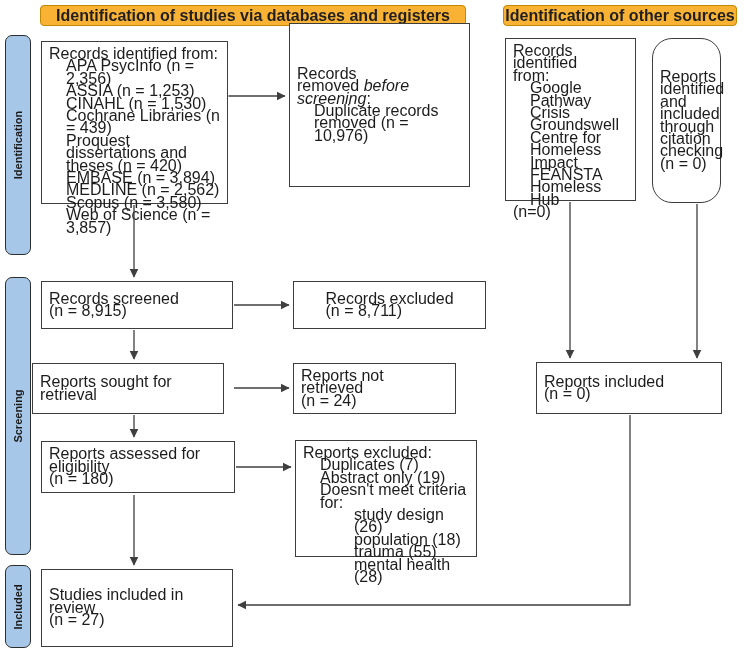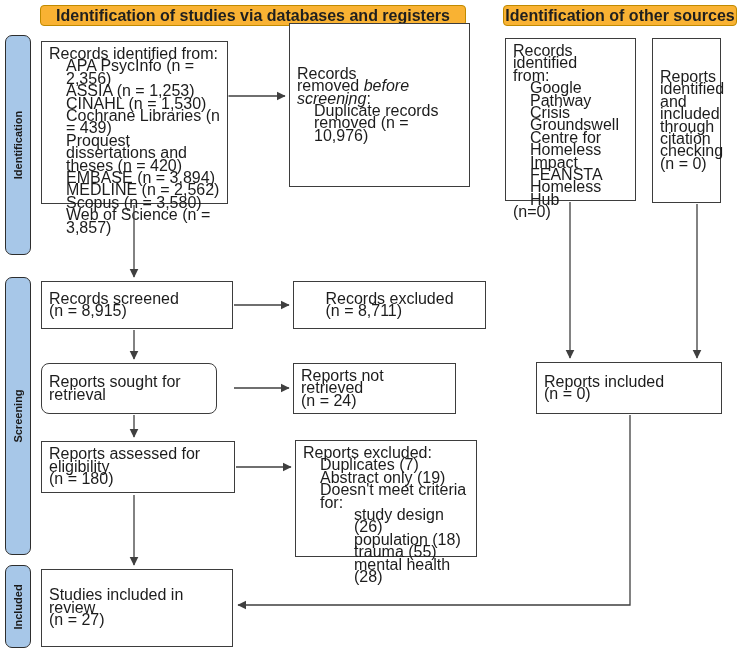--- a/index.html
+++ b/index.html
@@ -33,24 +33,24 @@
     font-size:16px; line-height:12.4px; padding:6px 7px;
   }
   .box.center { display:flex; flex-direction:column; justify-content:center; }
   .li.indent-1 { margin-left:17px; }
   .li.indent-2 { margin-left:51px; }
   .ital { font-style:italic; }
   #box-db        { left:41px;  top:41px;  width:187px; height:163px; }
   #box-removed   { left:289px; top:23px;  width:181px; height:164px; }
   #box-removed .title { max-width:124px; }
   #box-other     { left:505px; top:38px;  width:131px; height:163px; }
-  #box-citation  { left:652px; top:38px;  width:69px;  height:165px; }
+  #box-citation  { left:652px; top:38px;  width:69px;  height:165px;border-radius:20px; }
   #box-screened      { left:41px;  top:281px; width:192px; height:48px; }
   #box-rec-excluded  { left:293px; top:281px; width:193px; height:48px;align-items:center; }
-  #box-sought        { left:41px;  top:363px; width:176px; height:51px;border-radius:8px; }
+  #box-sought        { left:32px;  top:363px; width:192px; height:51px; }
   #box-not-retrieved { left:293px; top:363px; width:163px; height:51px; }
   #box-rep-included  { left:536px; top:362px; width:186px; height:52px; }
   #box-assessed      { left:41px;  top:441px; width:194px; height:52px; }
   #box-rep-excluded  { left:295px; top:440px; width:182px; height:117px; }
   #box-studies       { left:41px;  top:569px; width:192px; height:78px; }
   #arrows { position:absolute; left:0; top:0; pointer-events:none; }
 </style>
 </head>
 <body>
 

